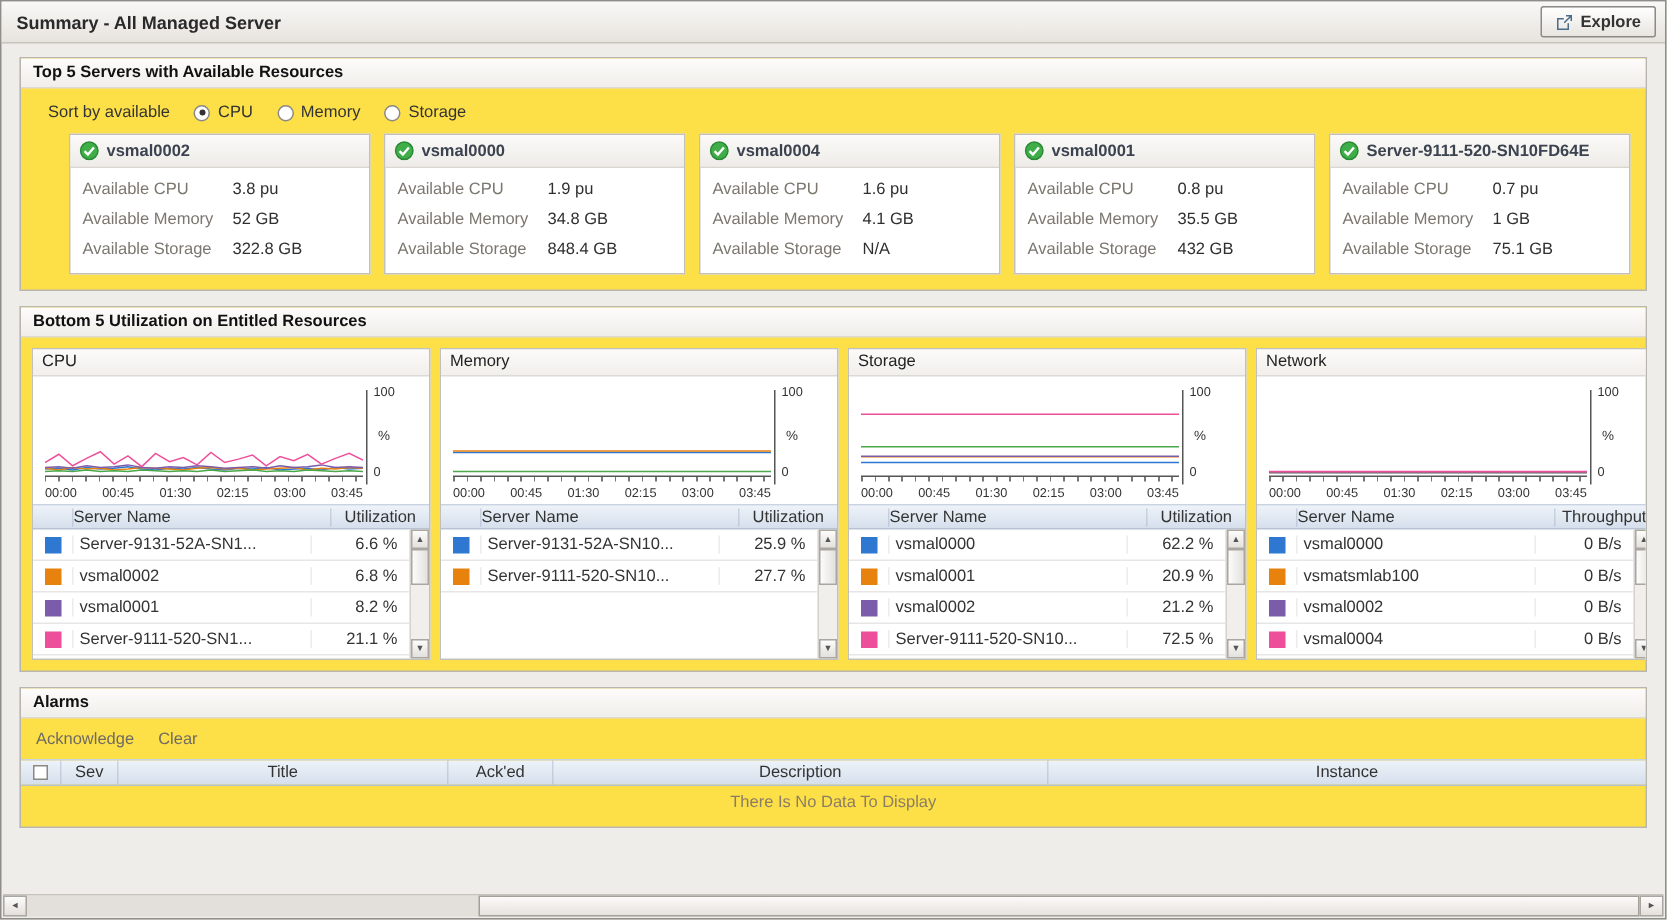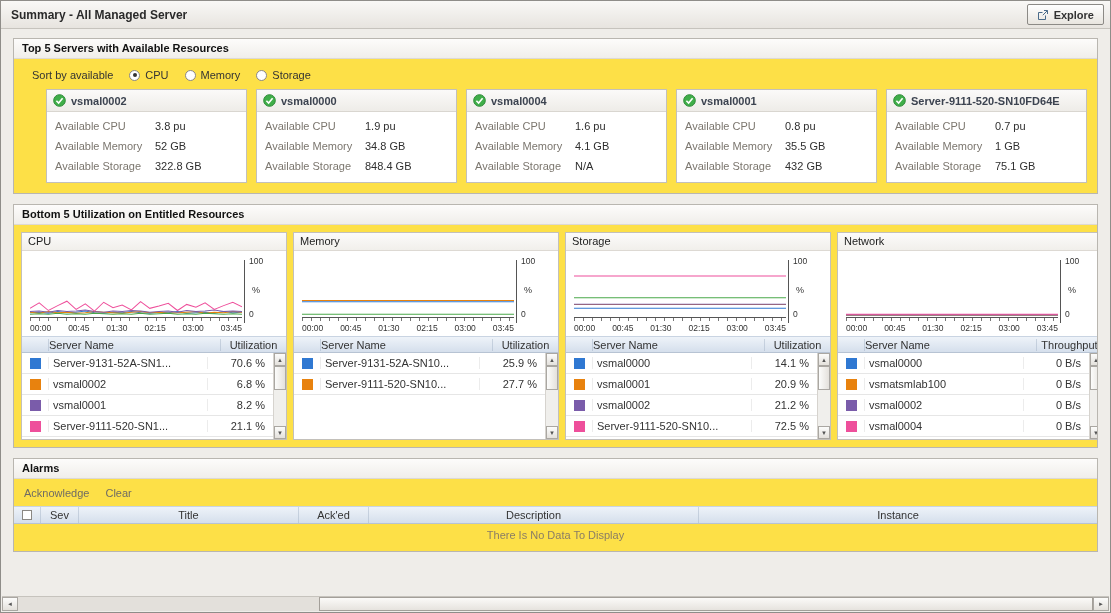--- a/index.html
+++ b/index.html
@@ -295,21 +295,21 @@
             <span class="col-name">Server Name</span>
             <span class="col-val">Utilization</span>
           </div>
           <div class="util-body">
             <div class="util-rows">
               <div class="util-row">
                 <span class="col-sw">
                     <i class="sw" style="background-color: rgb(47, 120, 210);"></i>
                   </span>
                 <span class="col-name">Server-9131-52A-SN1...</span>
-                <span class="col-val">70.6 %</span>
+                <span class="col-val">6.6 %</span>
               </div>
               <div class="util-row">
                 <span class="col-sw">
                     <i class="sw" style="background-color: rgb(232, 130, 14);"></i>
                   </span>
                 <span class="col-name">vsmal0002</span>
                 <span class="col-val">6.8 %</span>
               </div>
               <div class="util-row">
                 <span class="col-sw">
@@ -427,21 +427,21 @@
             <span class="col-name">Server Name</span>
             <span class="col-val">Utilization</span>
           </div>
           <div class="util-body">
             <div class="util-rows">
               <div class="util-row">
                 <span class="col-sw">
                     <i class="sw" style="background-color: rgb(47, 120, 210);"></i>
                   </span>
                 <span class="col-name">vsmal0000</span>
-                <span class="col-val">14.1 %</span>
+                <span class="col-val">62.2 %</span>
               </div>
               <div class="util-row">
                 <span class="col-sw">
                     <i class="sw" style="background-color: rgb(232, 130, 14);"></i>
                   </span>
                 <span class="col-name">vsmal0001</span>
                 <span class="col-val">20.9 %</span>
               </div>
               <div class="util-row">
                 <span class="col-sw">

